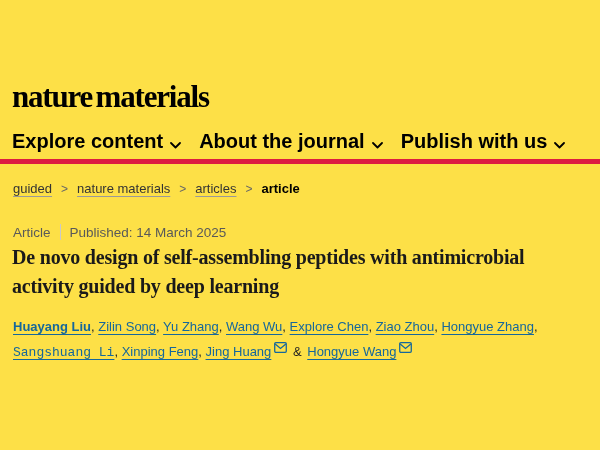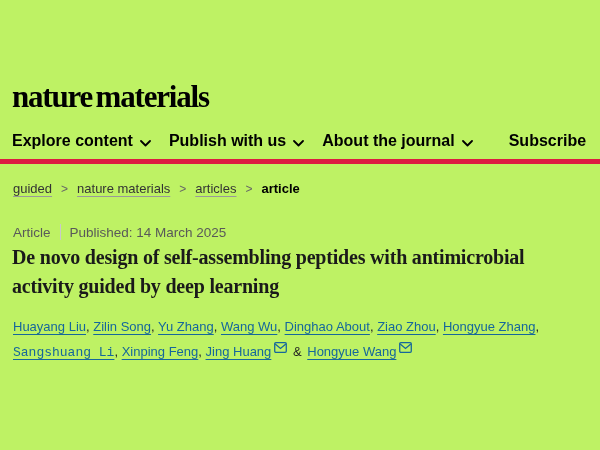--- a/index.html
+++ b/index.html
@@ -1,36 +1,36 @@
 <!DOCTYPE html>
 <html><head>
 <meta charset="utf-8">
 <style>
   html,body { margin:0; padding:0; background:#ffffff; }
   .page {
     position:relative; width:600px; height:450px;
-    background:#bef264; overflow:hidden;
+    background:#fde047; overflow:hidden;
     font-family:"Liberation Sans", sans-serif;
     color:#222;
   }
   
   .logo {
     position:absolute; left:12px; top:80px;
     font-family:"Liberation Serif", serif;
     font-weight:700; font-size:31px; letter-spacing:-1.2px; word-spacing:-3px;
     color:#000; cursor:pointer; line-height:34px;
   }
   
   .nav {
     position:absolute; left:12px; top:129px; right:0;
     display:flex; align-items:center; height:24px;
   }
   .nav-item {
     display:flex; align-items:center;
-    font-size:16px; font-weight:700; color:#000;
+    font-size:20px; font-weight:700; color:#000;
     margin-right:18px; cursor:pointer; white-space:nowrap;
   }
   .nav-item .chev { margin-left:7px; margin-top:2px; }
   .nav-divider {
     width:1px; height:26px; background:#d9d9d9;
     margin:0 14px 0 4px;
   }
   .accent-bar {
     position:absolute; left:0; top:159px; width:600px; height:5px;
   }
@@ -80,27 +80,27 @@
   <div class="logo">nature materials</div>
 
   <div class="nav">
     <div class="nav-item">
       <span>Explore content</span>
       <span class="chev"><svg width="11" height="7" viewBox="0 0 11 7">
             <path d="M1 1l4.5 4.5L10 1" fill="none" stroke="#000" stroke-width="1.8" stroke-linecap="round" stroke-linejoin="round"></path>
           </svg></span>
     </div>
     <div class="nav-item">
-      <span>Publish with us</span>
+      <span>About the journal</span>
       <span class="chev"><svg width="11" height="7" viewBox="0 0 11 7">
             <path d="M1 1l4.5 4.5L10 1" fill="none" stroke="#000" stroke-width="1.8" stroke-linecap="round" stroke-linejoin="round"></path>
           </svg></span>
     </div>
     <div class="nav-item">
-      <span>About the journal</span>
+      <span>Publish with us</span>
       <span class="chev"><svg width="11" height="7" viewBox="0 0 11 7">
             <path d="M1 1l4.5 4.5L10 1" fill="none" stroke="#000" stroke-width="1.8" stroke-linecap="round" stroke-linejoin="round"></path>
           </svg></span>
     </div>
     <div class="nav-divider"></div>
     <div class="nav-item">Subscribe</div>
   </div>
 
   <div class="accent-bar" style="background: rgb(221, 28, 65);"></div>
 
@@ -116,25 +116,25 @@
 
   <div class="meta">
     <span>Article</span>
     <span class="meta-divider"></span>
     <span>Published: 14 March 2025</span>
   </div>
 
   <h1 class="title" style="margin:0">De novo design of self-assembling peptides with antimicrobial activity guided by deep learning</h1>
 
   <p class="authors" style="margin:0">
-    <a class="author-link" style="color: rgb(21, 103, 155);">Huayang Liu</a><span class="sep">,</span>
+    <a class="author-link" style="color: rgb(21, 103, 155); font-weight: bold;">Huayang Liu</a><span class="sep">,</span>
     <a class="author-link" style="color: rgb(21, 103, 155); text-align: center;">Zilin Song</a><span class="sep">,</span>
     <a class="author-link" style="color: rgb(21, 103, 155);">Yu Zhang</a><span class="sep">,</span>
     <a class="author-link" style="color: rgb(21, 103, 155);">Wang Wu</a><span class="sep">,</span>
-    <a class="author-link" style="color: rgb(21, 103, 155);">Dinghao About</a><span class="sep">,</span>
+    <a class="author-link" style="color: rgb(21, 103, 155);">Explore Chen</a><span class="sep">,</span>
     <a class="author-link" style="color: rgb(21, 103, 155);">Ziao Zhou</a><span class="sep">,</span>
     <a class="author-link" style="color: rgb(21, 103, 155);">Hongyue Zhang</a><span class="sep">,</span>
     <a class="author-link" style="color: rgb(21, 103, 155); font-family: Liberation Mono, monospace;">Sangshuang Li</a><span class="sep">,</span>
     <a class="author-link" style="color: rgb(21, 103, 155);">Xinping Feng</a><span class="sep">,</span>
     <a class="author-link" style="color: rgb(21, 103, 155);">Jing Huang</a><span class="email"><svg width="13" height="11" viewBox="0 0 14 12">
           <rect x="0.7" y="0.7" width="12.6" height="10.6" rx="1.2" fill="none" stroke="#15679b" stroke-width="1.4"></rect>
           <path d="M1.2 2.2 L7 7 L12.8 2.2" fill="none" stroke="#15679b" stroke-width="1.4"></path>
         </svg></span>
     <span class="amp">&amp;</span>
     <a class="author-link" style="color: rgb(21, 103, 155);">Hongyue Wang</a><span class="email"><svg width="13" height="11" viewBox="0 0 14 12">

